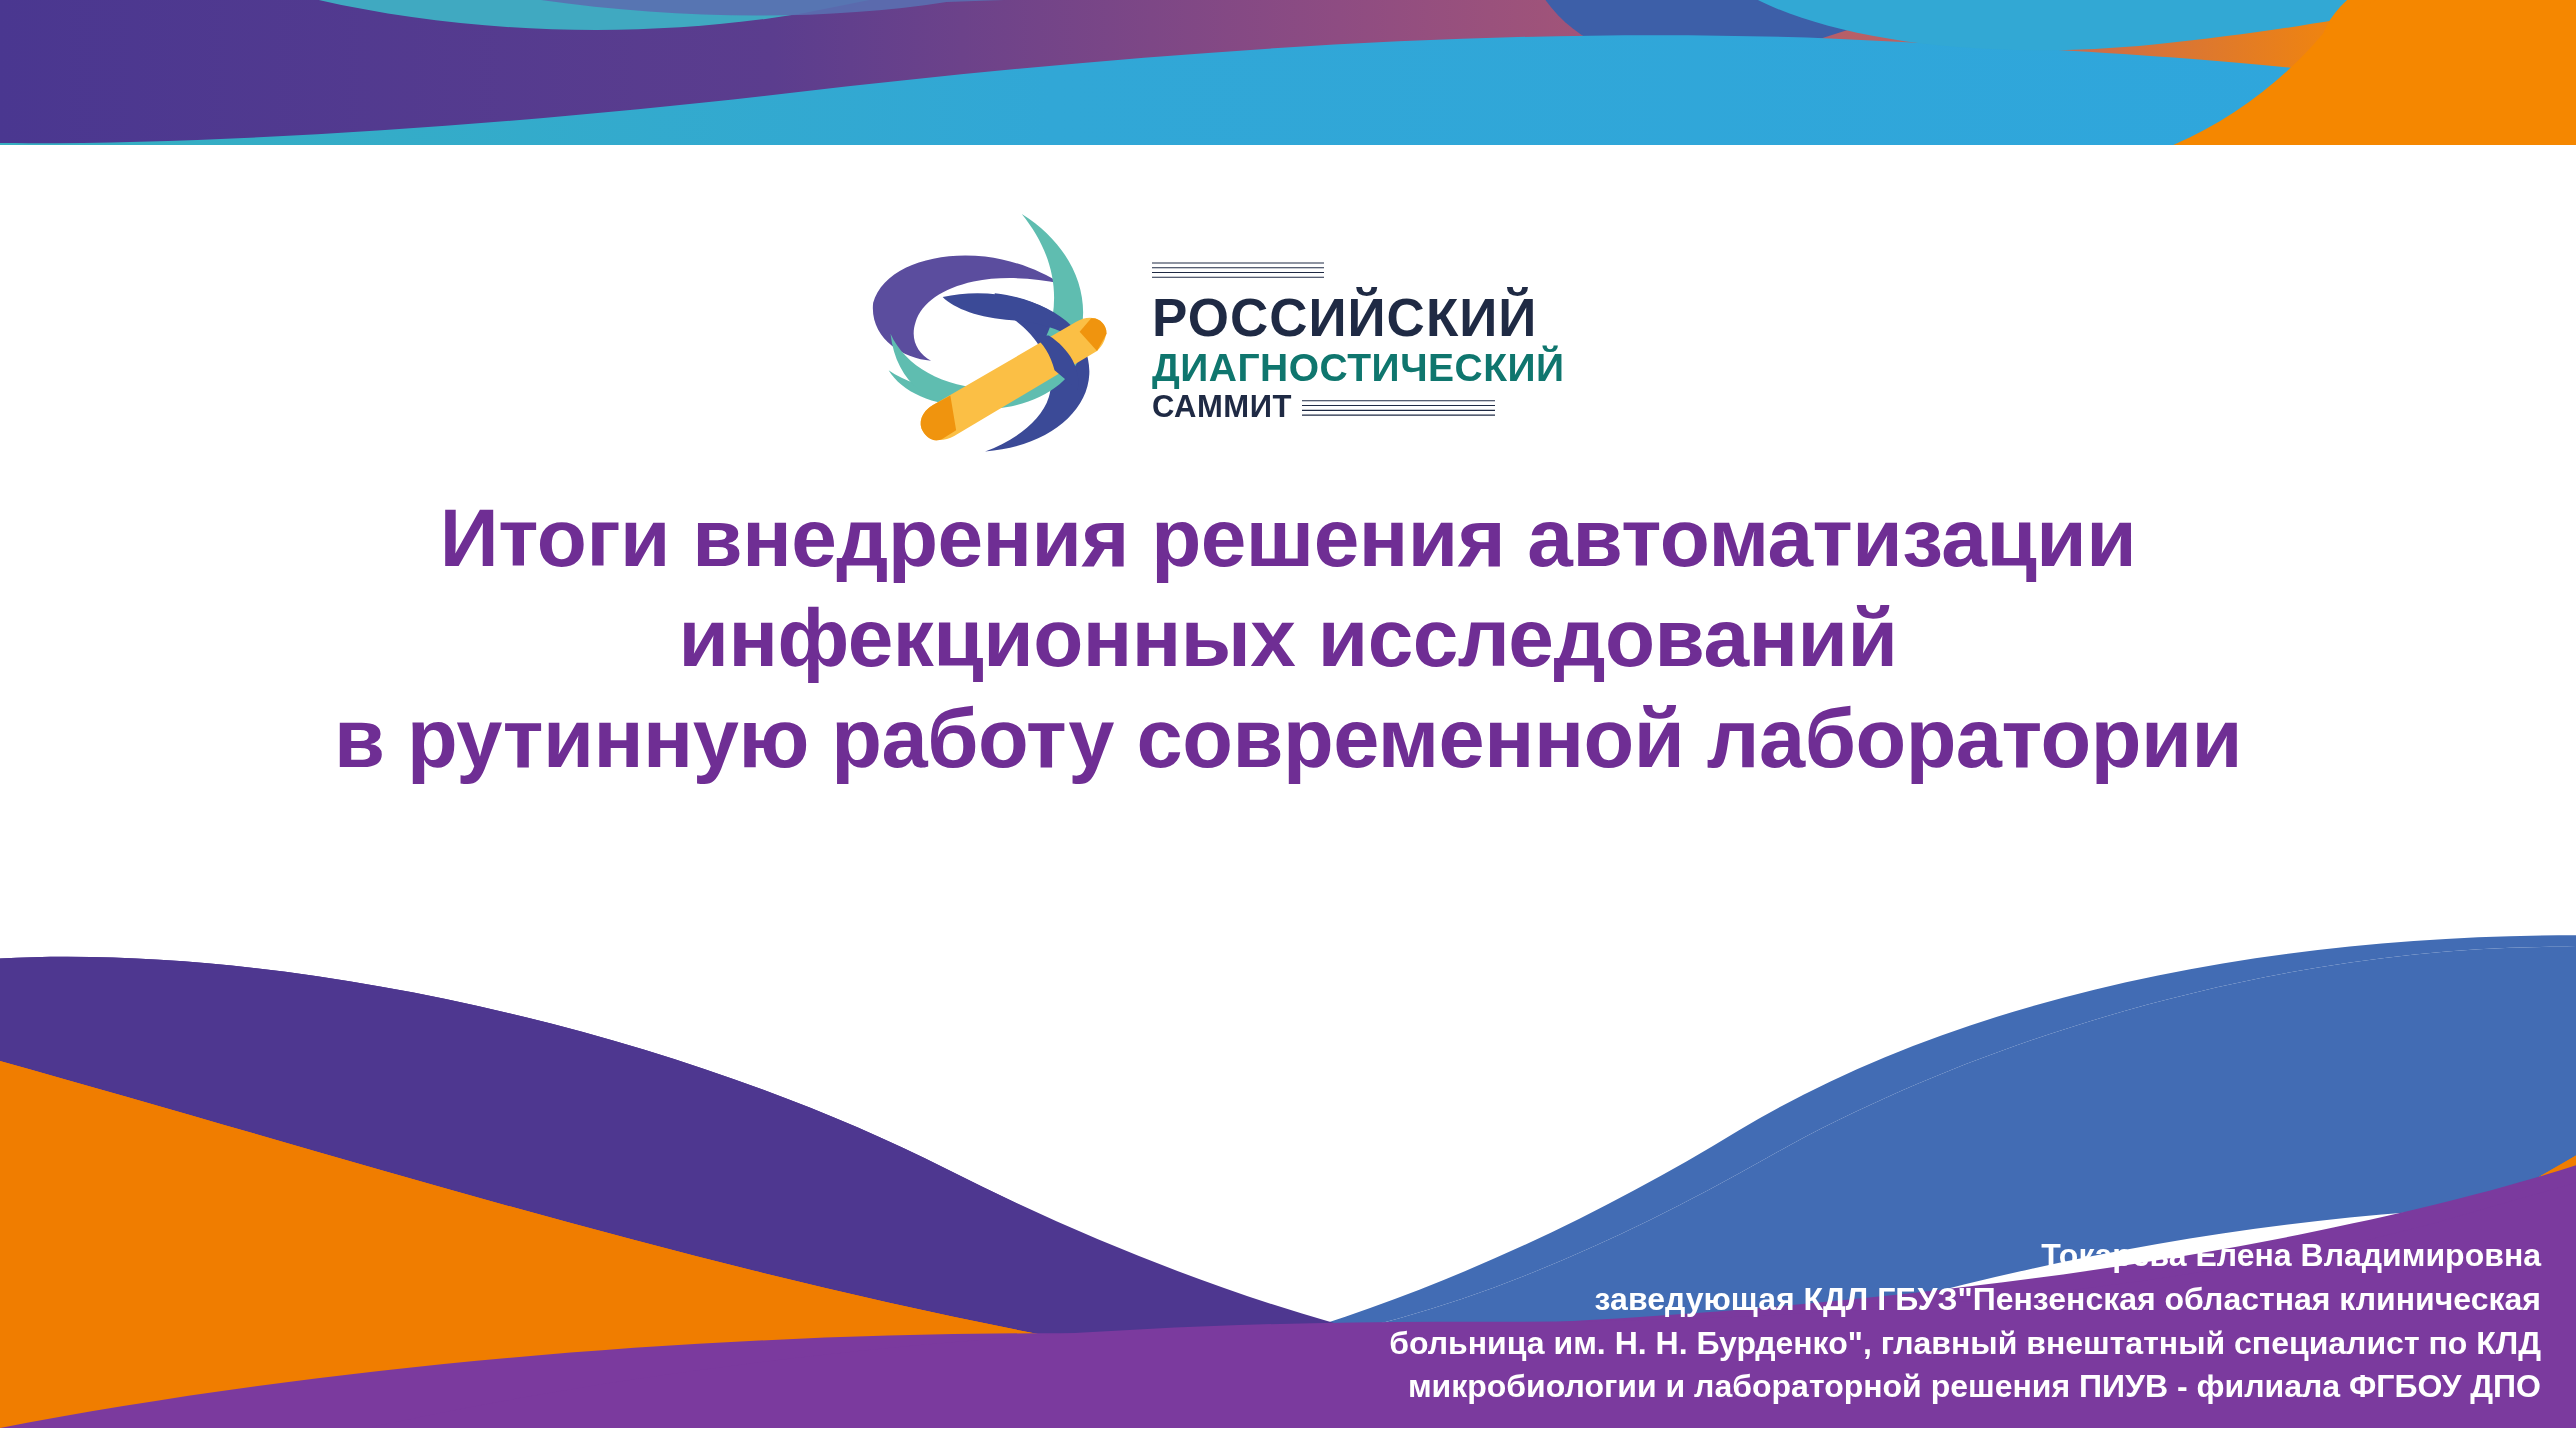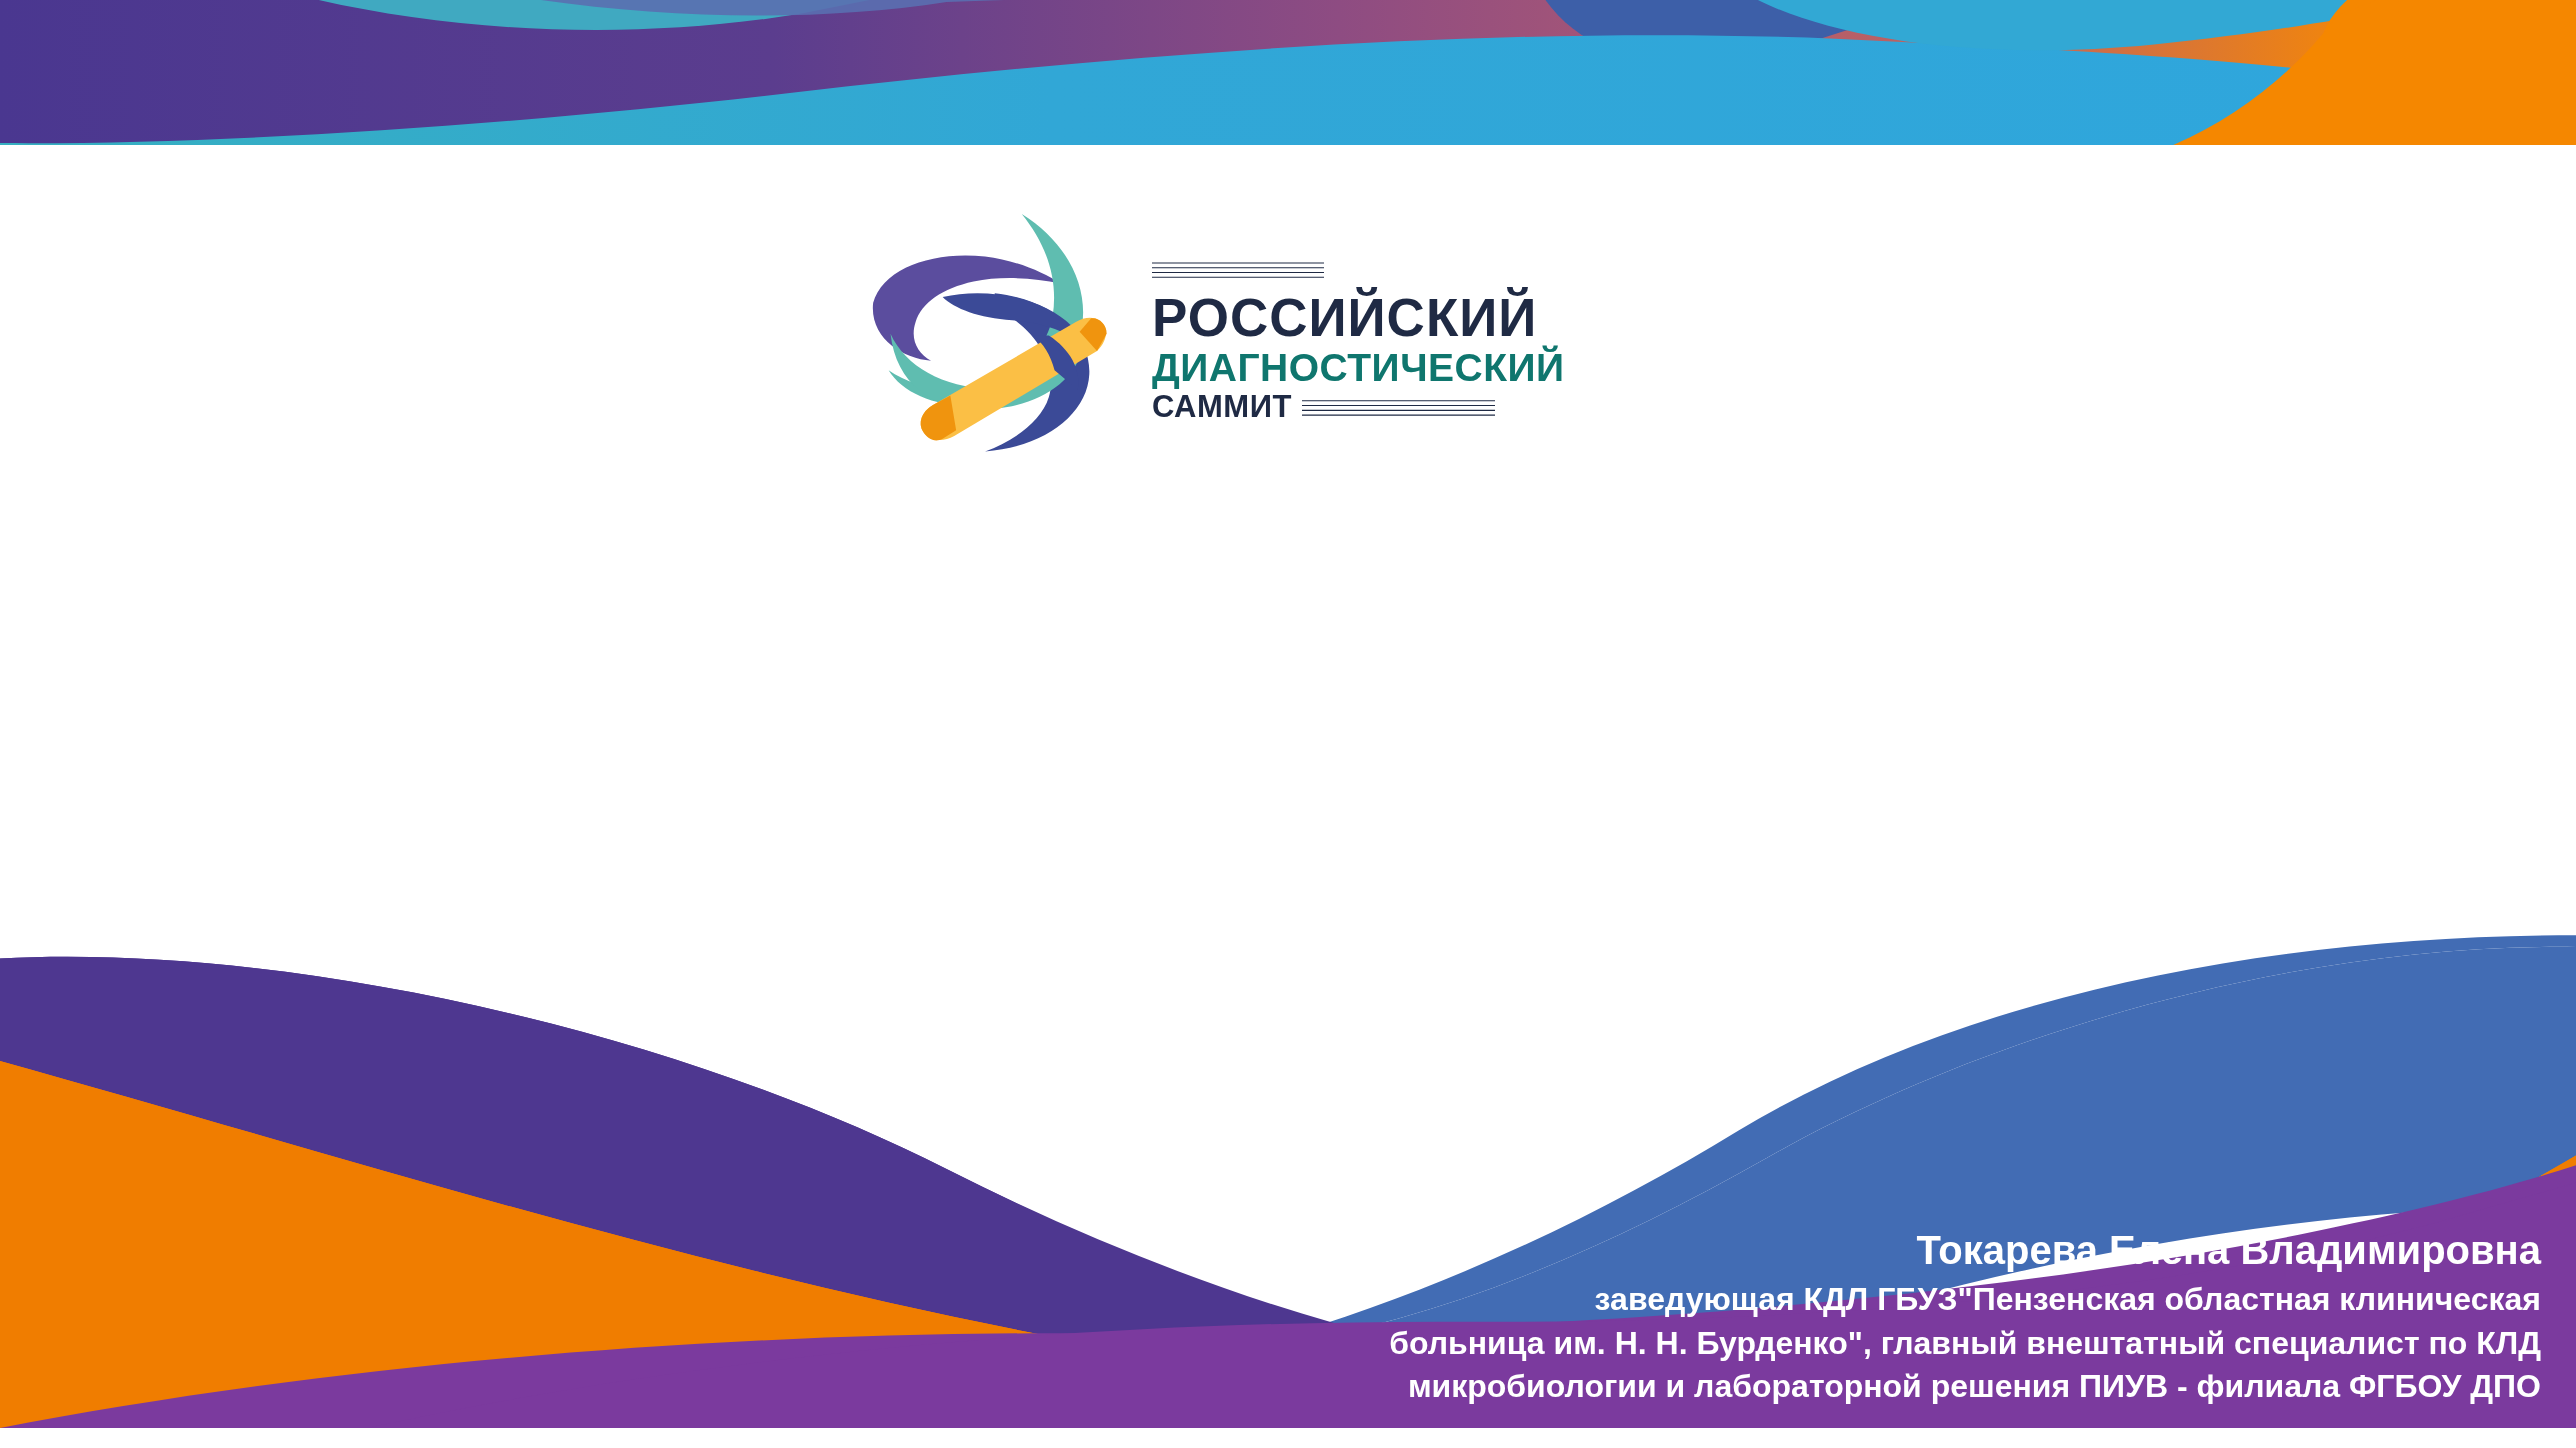--- a/index.html
+++ b/index.html
@@ -135,21 +135,21 @@
     position: absolute;
     right: 35px;
     bottom: 19.3px;
     width: 1584px;
     text-align: right;
     color: #ffffff;
     font-family: "Liberation Sans", sans-serif;
   }
   .author-name {
     font-weight: bold;
-    font-size: 40px;
+    font-size: 32px;
     line-height: 1.28;
     margin-bottom: 1.9px;
     white-space: nowrap;
   }
   .author-line {
     font-weight: bold;
     font-size: 32px;
     line-height: 1.36;
     white-space: nowrap;
   }
@@ -248,20 +248,25 @@
               <line x1="0" y1="9" x2="200" y2="9"></line>
               <line x1="0" y1="14" x2="200" y2="14"></line>
               <line x1="0" y1="19" x2="200" y2="19"></line>
             </g>
           </svg>
         </div>
       </div>
     </div>
   </div>
 
+  <div class="title">
+    <span class="tline tline-1">Итоги внедрения решения автоматизации</span>
+    <span class="tline tline-2">инфекционных исследований</span>
+    <span class="tline tline-3">в рутинную работу современной лаборатории</span>
+  </div>
 
   <div class="band-bottom">
     <svg viewBox="0 0 2667 530" preserveAspectRatio="none" xmlns="http://www.w3.org/2000/svg">
 
       <path d="M0,44 C300,28 700,120 980,262 C1180,362 1360,438 1560,470
                C1340,492 1060,430 820,330 C520,206 220,120 0,120 Z" fill="#4E3790"></path>
       <path d="M0,44 C300,28 700,120 980,262 C1240,392 1500,470 1760,486
                L1760,530 L0,530 Z" fill="#4E3790" opacity="0"></path>
 
       <path d="M2667,32 C2380,28 2060,120 1830,250 C1640,358 1460,430 1270,452

